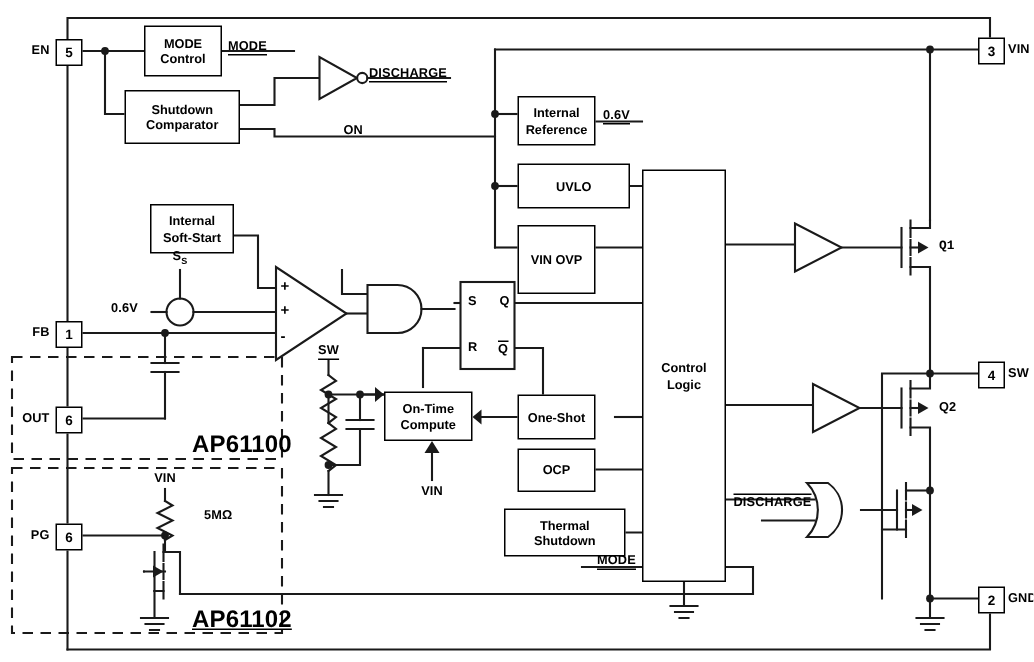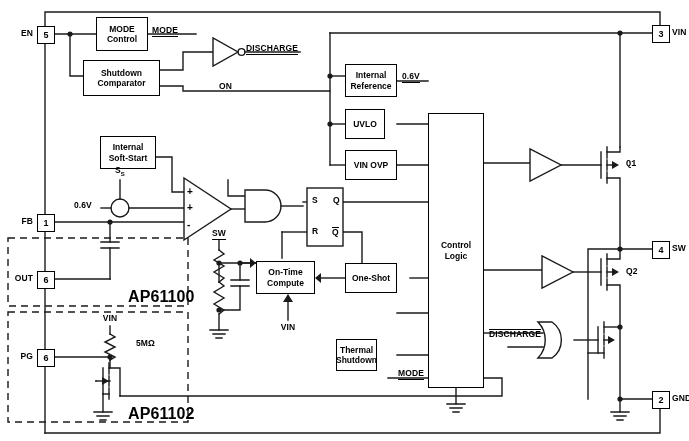--- a/index.html
+++ b/index.html
@@ -275,25 +275,25 @@
     </div>
   </div>
 
   <div class="blk" style="left:345px; top:64px; width:52px; height:33px;">
     <div>
       <div>Internal</div>
       <div>Reference</div>
     </div>
   </div>
 
-  <div class="blk" style="left:345px; top:109px; width:40px; height:30px;">
+  <div class="blk" style="left:345px; top:109px; width:75px; height:30px;">
     <span>UVLO</span>
   </div>
 
-  <div class="blk" style="left:345px; top:150px; width:52px; height:30px;">
+  <div class="blk" style="left:345px; top:150px; width:52px; height:46px;">
     <span>VIN OVP</span>
   </div>
 
   <div class="blk" style="left:100px; top:136px; width:56px; height:33px;">
     <div>
       <div>Internal</div>
       <div>Soft-Start</div>
     </div>
   </div>
 
@@ -302,22 +302,25 @@
     <div>
       <div>On-Time</div>
       <div>Compute</div>
     </div>
   </div>
 
   <div class="blk" style="left:345px; top:263px; width:52px; height:30px;">
     <span>One-Shot</span>
   </div>
 
-
-  <div class="blk" style="left:336px; top:339px; width:41px; height:32px;">
+  <div class="blk" style="left:345px; top:299px; width:52px; height:29px;">
+    <span>OCP</span>
+  </div>
+
+  <div class="blk" style="left:336px; top:339px; width:81px; height:32px;">
     <div>
       <div>Thermal</div>
       <div>Shutdown</div>
     </div>
   </div>
 
   <div class="blk" style="left:428px; top:113px; width:56px; height:275px;">
     <div>
       <div>Control</div>
       <div>Logic</div>
@@ -328,29 +331,29 @@
   <div class="lbl" style="left:312px; top:227px;">R</div>
   <div class="lbl" style="left:333px; top:196px;">Q</div>
   <div class="lbl ovr" style="left:332px; top:227px;">Q</div>
 
   <div class="lbl" style="left:187px; top:186px; font-size:10px;">+</div>
   <div class="lbl" style="left:187px; top:202px; font-size:10px;">+</div>
   <div class="lbl" style="left:187px; top:219px; font-size:10px;">-</div>
 
   <div class="lbl undr" style="left:152px; top:26px;">MODE</div>
   <div class="lbl undr" style="left:246px; top:44px;">DISCHARGE</div>
-  <div class="lbl" style="left:219px; top:82px;">ON</div>
+  <div class="lbl" style="left:229px; top:82px;">ON</div>
   <div class="lbl undr" style="left:402px; top:72px;">0.6V</div>
   <div class="lbl" style="left:74px; top:201px;">0.6V</div>
   <div class="lbl ctr" style="left:120px; top:166px;"><span>S</span><span class="sub">S</span></div>
   <div class="lbl undr ctr" style="left:219px; top:229px;">SW</div>
   <div class="lbl ctr" style="left:288px; top:323px;">VIN</div>
   <div class="lbl ctr" style="left:110px; top:314px;">VIN</div>
   <div class="lbl" style="left:136px; top:339px;">5MΩ</div>
   <div class="lbl undr" style="left:398px; top:369px;">MODE</div>
   <div class="lbl ovr" style="left:489px; top:329px;">DISCHARGE</div>
   <div class="lbl" style="left:626px; top:160px;font-family:Liberation Mono, monospace;">Q1</div>
   <div class="lbl" style="left:626px; top:267px;text-align:center;">Q2</div>
 
   <div class="lbl big" style="left:128px; top:288px;">AP61100</div>
-  <div class="lbl big" style="left:128px; top:405px;">AP61102</div>
+  <div class="lbl big" style="left:128px; top:405px;text-decoration:underline;">AP61102</div>
 
 </div>
 
 </body></html>

